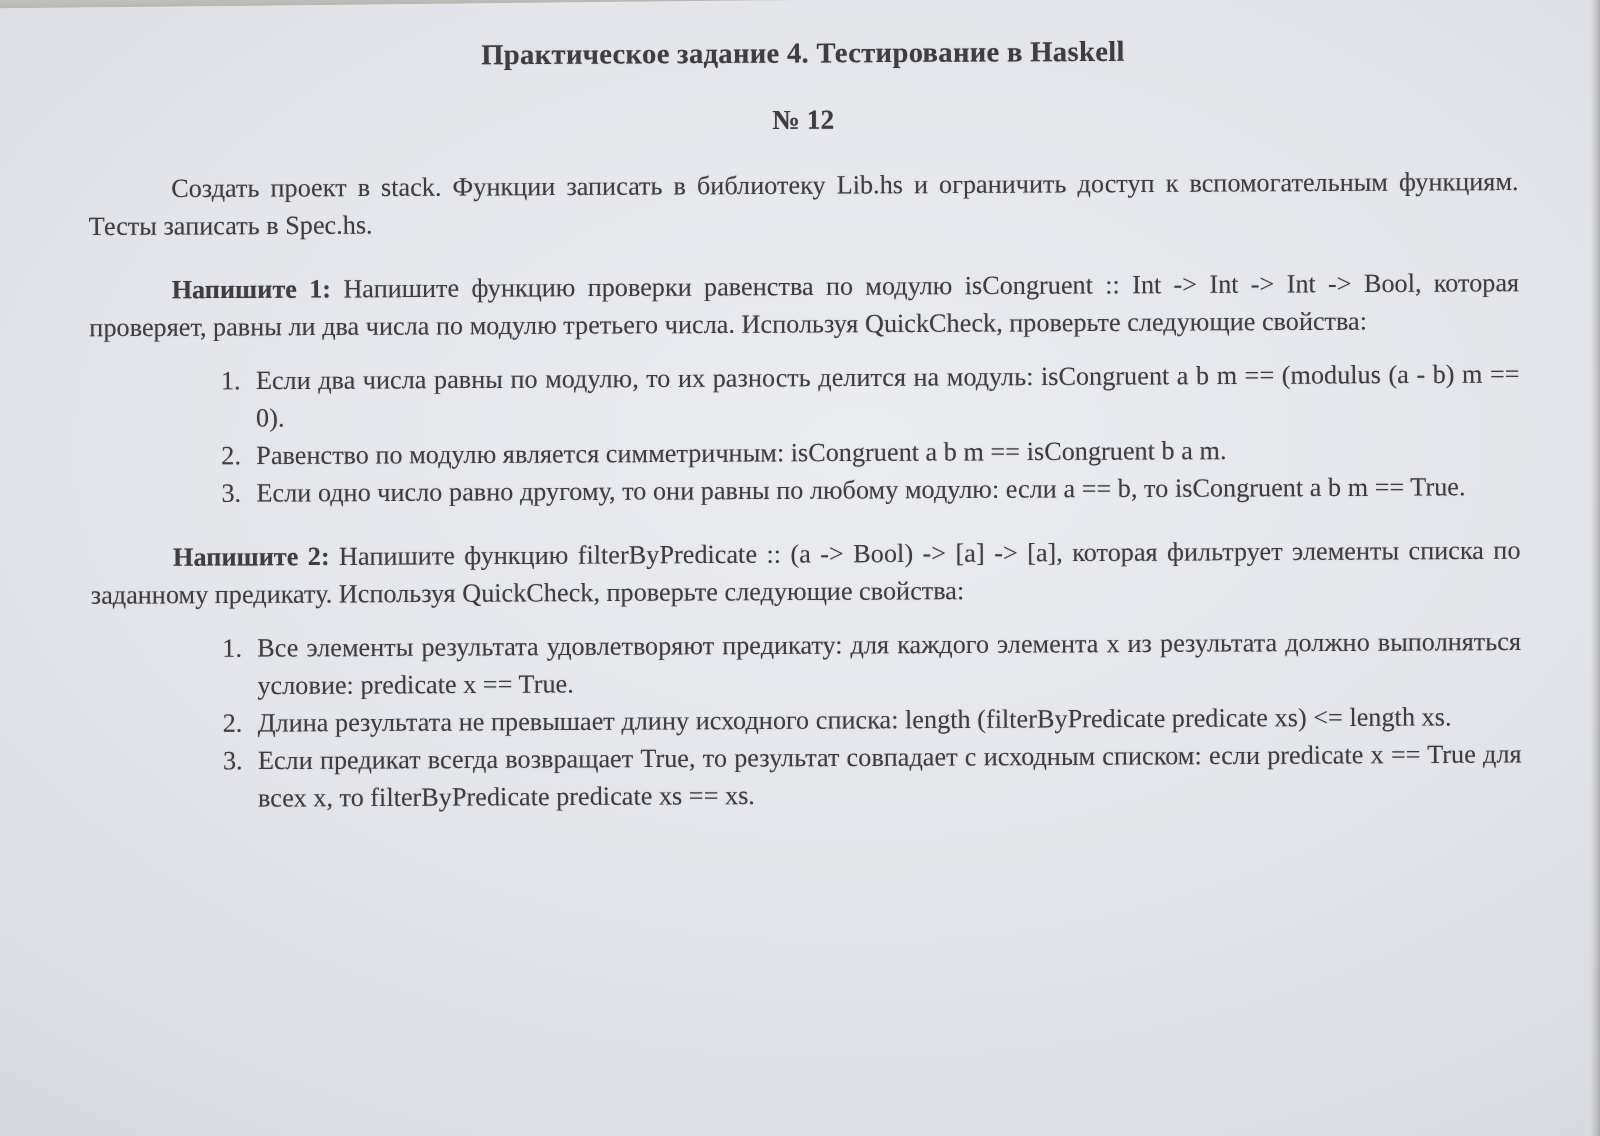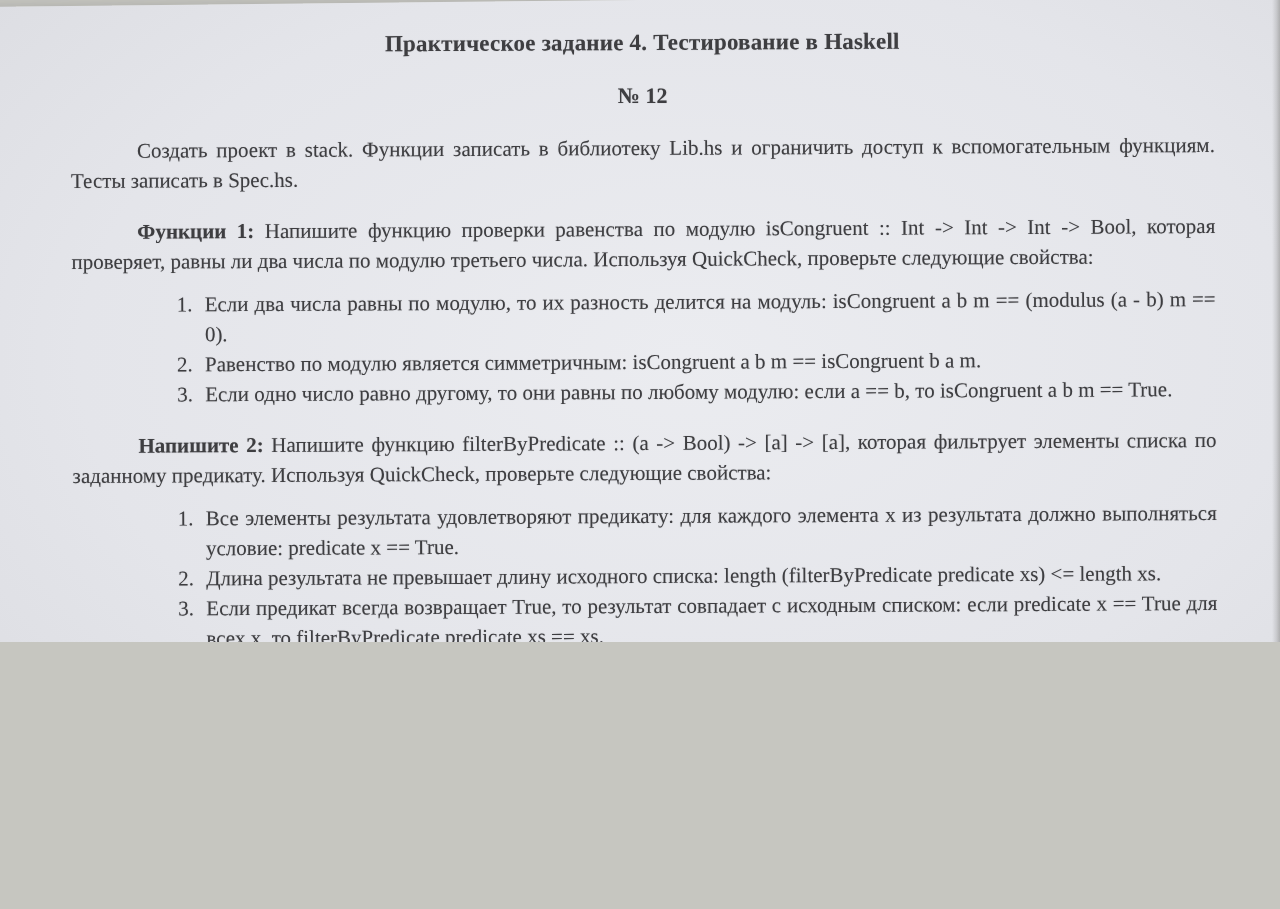--- a/index.html
+++ b/index.html
@@ -4,21 +4,21 @@
 <style>
   html, body {
     margin: 0; padding: 0;
     width: 1280px; height: 909px;
     overflow: hidden;
     background: #c6c6c0; 
     font-family: "Liberation Serif", "DejaVu Serif", serif;
   }
   .photo {
     position: relative;
-    width: 1280px; height: 642px;
+    width: 1280px; height: 909px;
     overflow: hidden;
   }
   
   .paper {
     position: absolute;
     left: -30px; top: 7px;
     width: 1370px; height: 990px;
     transform: rotate(-0.6deg);
     transform-origin: 0 0;
     background:
@@ -93,21 +93,21 @@
   <div class="paper-edge-right"></div>
 
   <div class="content">
 
     <h1 class="doc-title">Практическое задание 4. Тестирование в Haskell</h1>
 
     <h2 class="doc-number">№ 12</h2>
 
     <p class="para">Создать проект в stack. Функции записать в библиотеку Lib.hs и ограничить доступ к вспомогательным функциям. Тесты записать в Spec.hs.</p>
 
-    <p class="para section"><b>Функции 1:</b><span> Напишите функцию проверки равенства по модулю isCongruent :: Int -&gt; Int -&gt; Int -&gt; Bool, которая проверяет, равны ли два числа по модулю третьего числа. Используя QuickCheck, проверьте следующие свойства:</span></p>
+    <p class="para section"><b>Напишите 1:</b><span> Напишите функцию проверки равенства по модулю isCongruent :: Int -&gt; Int -&gt; Int -&gt; Bool, которая проверяет, равны ли два числа по модулю третьего числа. Используя QuickCheck, проверьте следующие свойства:</span></p>
 
     <ol class="props">
       <li>Если два числа равны по модулю, то их разность делится на модуль: isCongruent a b m == (modulus (a - b) m == 0).</li>
       <li>Равенство по модулю является симметричным: isCongruent a b m == isCongruent b a m.</li>
       <li>Если одно число равно другому, то они равны по любому модулю: если a == b, то isCongruent a b m == True.</li>
     </ol>
 
     <p class="para section"><b>Напишите 2:</b><span> Напишите функцию filterByPredicate :: (a -&gt; Bool) -&gt; [a] -&gt; [a], которая фильтрует элементы списка по заданному предикату. Используя QuickCheck, проверьте следующие свойства:</span></p>
 
     <ol class="props">

